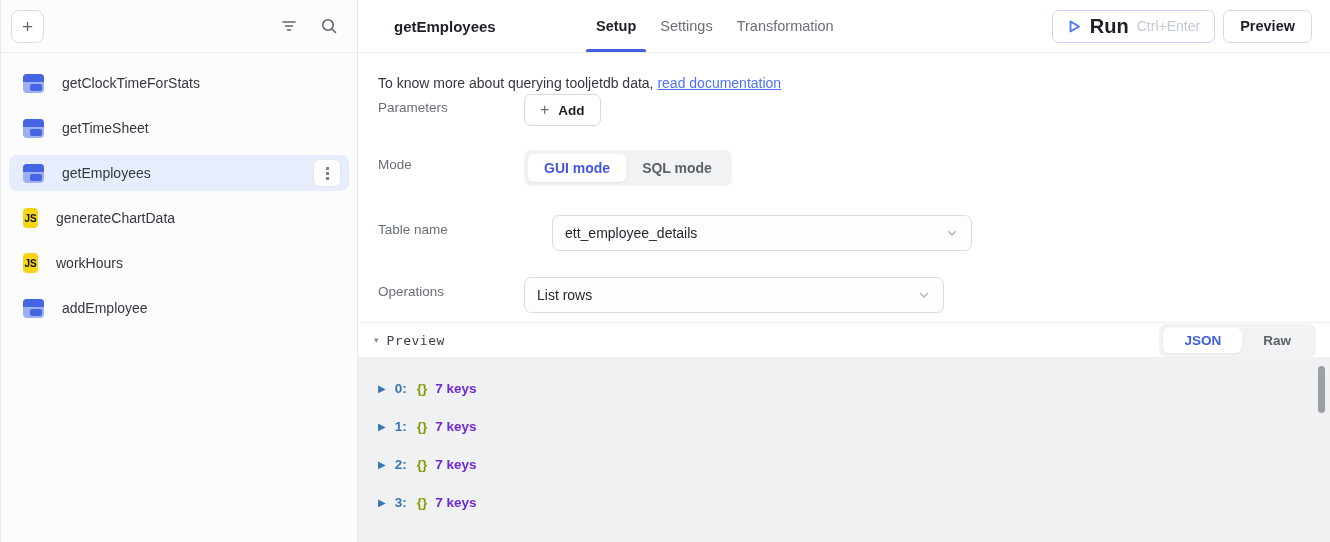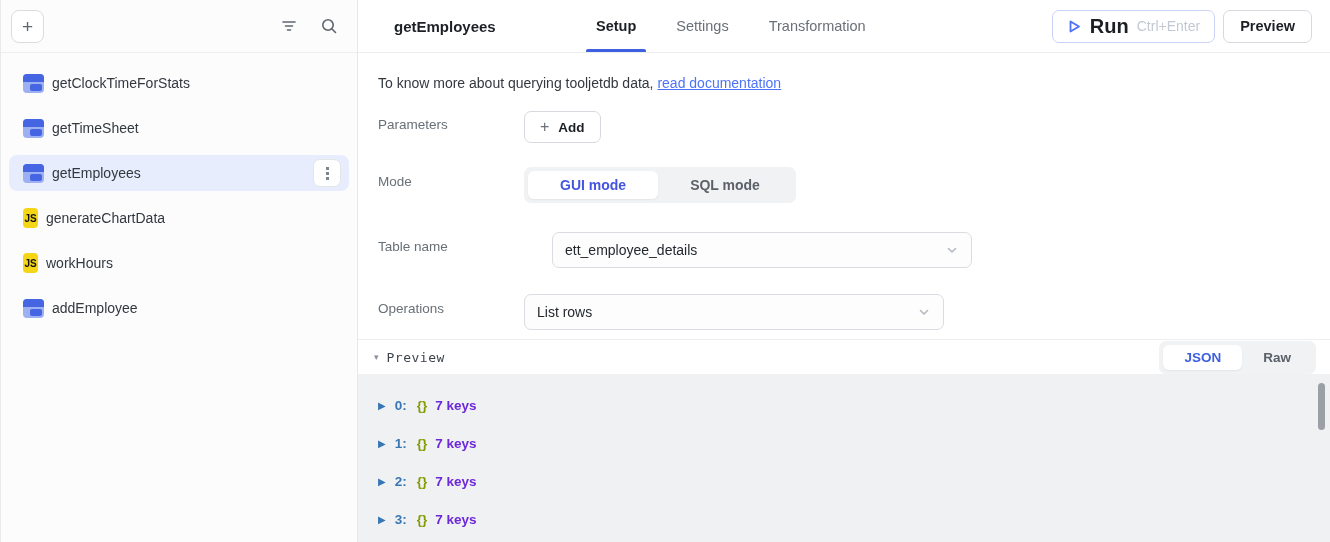--- a/index.html
+++ b/index.html
@@ -13,60 +13,60 @@
   
   .sidebar { width:357px; min-width:357px; border-right:1px solid #e6e8ea; background:#fcfcfd; display:flex; flex-direction:column; }
   .sidebar-header { height:53px; border-bottom:1px solid #eceef0; display:flex; align-items:center; padding:0 14px 0 10px; }
   .plus-btn { width:33px; height:33px; border:1px solid #d9dde1; border-radius:8px; background:#fff; color:#5f6670;
     font-size:19px; line-height:1; display:flex; align-items:center; justify-content:center; cursor:pointer; }
   .sidebar-header .spacer { flex:1; }
   .icon-btn { width:28px; height:28px; display:flex; align-items:center; justify-content:center; color:#5f6670; cursor:pointer; margin-left:12px; }
   .q-list { padding:12px 8px; }
   .q-item { display:flex; align-items:center; height:36px; padding:0 8px 0 14px; border-radius:8px; margin-bottom:9px; cursor:pointer; }
   .q-item.selected { background:#e7edfd; }
-  .q-item .label { margin-left:8px; font-size:14px; color:#33383f; }
+  .q-item .label { margin-left:18px; font-size:14px; color:#33383f; }
   .db-icon { width:21px; height:19px; border-radius:4px; background:#9db0f2; position:relative; overflow:hidden; flex:none; }
   .db-icon::before { content:""; position:absolute; top:0; left:0; right:0; height:8px; background:#4565e2; }
   .db-icon::after { content:""; position:absolute; bottom:2px; right:2px; width:12px; height:7px; border-radius:2px; background:#4565e2; }
   .js-icon { width:15px; height:20px; border-radius:4px; background:#f5d617; color:#111; font-weight:700; font-size:10px;
     display:flex; align-items:center; justify-content:center; flex:none; }
   .kebab-btn { margin-left:auto; width:28px; height:28px; background:#fff; border:1px solid #e3e6e9; border-radius:7px;
     display:flex; flex-direction:column; align-items:center; justify-content:center; gap:2px; cursor:pointer; }
   .kebab-btn i { width:3px; height:3px; background:#7e858d; display:block; }
 
   
   .main { flex:1; display:flex; flex-direction:column; background:#fff; min-width:0; }
   .main-header { height:53px; min-height:53px; border-bottom:1px solid #eceef0; display:flex; align-items:center; padding:0 18px 0 36px; }
   .query-title { font-weight:700; font-size:15px; color:#1c2025; width:200px; }
-  .tabs { display:flex; gap:36px; height:100%; align-items:center; }
+  .tabs { display:flex; gap:20px; height:100%; align-items:center; }
   .tab { position:relative; height:100%; display:flex; align-items:center; font-size:14.5px; font-weight:500; color:#6a7077; cursor:pointer; padding:0 2px; }
   .tab.active { color:#1c2025; font-weight:700; }
   .tab.active::after { content:""; position:absolute; left:-8px; right:-8px; bottom:0; height:3px; background:#3e5fe0; border-radius:2px 2px 0 0; }
   .header-actions { margin-left:auto; display:flex; gap:8px; }
   .run-btn { display:flex; align-items:center; gap:8px; height:33px; padding:0 14px; background:#fff;
     border:1px solid #c9d3f8; border-radius:7px; cursor:pointer; }
   .run-btn .run-label { font-weight:700; font-size:20px; color:#1c2025; }
   .run-btn .shortcut { font-size:14px; color:#c3c9d2; font-weight:500; }
   .preview-btn { height:33px; padding:0 16px; background:#fff; border:1px solid #d6dade; border-radius:7px;
     font-weight:700; font-size:14.5px; color:#1c2025; cursor:pointer; }
 
   
   .setup-body { padding:22px 20px 0 20px; }
-  .doc-line { font-size:14px; color:#33383f; margin-bottom:20px; }
+  .doc-line { font-size:14px; color:#33383f; margin-bottom:3px; }
   .doc-line a { color:#4d72fa; text-decoration:underline; cursor:pointer; }
   .form-row { display:flex; align-items:flex-start; margin-bottom:24px; }
   .form-label { width:146px; min-width:146px; font-size:13.5px; color:#687076; padding-top:7px; }
   .row-params { }
   .row-params .form-label { padding-top:6px; }
   .add-btn { display:flex; align-items:center; gap:9px; height:32px; padding:0 15px; background:#fff;
     border:1px solid #d6dade; border-radius:7px; cursor:pointer; }
   .add-btn .plus { color:#6a7077; font-size:16px; font-weight:400; }
   .add-btn .txt { font-weight:700; font-size:13.5px; color:#1c2025; }
   .segmented { display:inline-flex; background:#f0f2f4; border-radius:7px; padding:4px; }
-  .segment { padding:6px 32px; border-radius:6px; font-size:14px; font-weight:600; color:#5b6168; cursor:pointer; white-space:nowrap; }
+  .segment { padding:6px 16px; border-radius:6px; font-size:14px; font-weight:600; color:#5b6168; cursor:pointer; white-space:nowrap; }
   .segment.active { background:#fff; color:#4455e0; box-shadow:0 1px 2px rgba(0,0,0,.06); }
   .row-mode { margin-bottom:29px; }
   .select { width:420px; height:36px; border:1px solid #d9dde1; border-radius:7px; background:#fdfdfe;
     display:flex; align-items:center; padding:0 12px; cursor:pointer; }
   .select .value { font-size:14px; color:#24282e; }
   .select .chev { margin-left:auto; color:#b4bac0; display:flex; }
   .row-table { margin-bottom:26px;gap:28px; }
   .row-ops { margin-bottom:0; }
 
   

